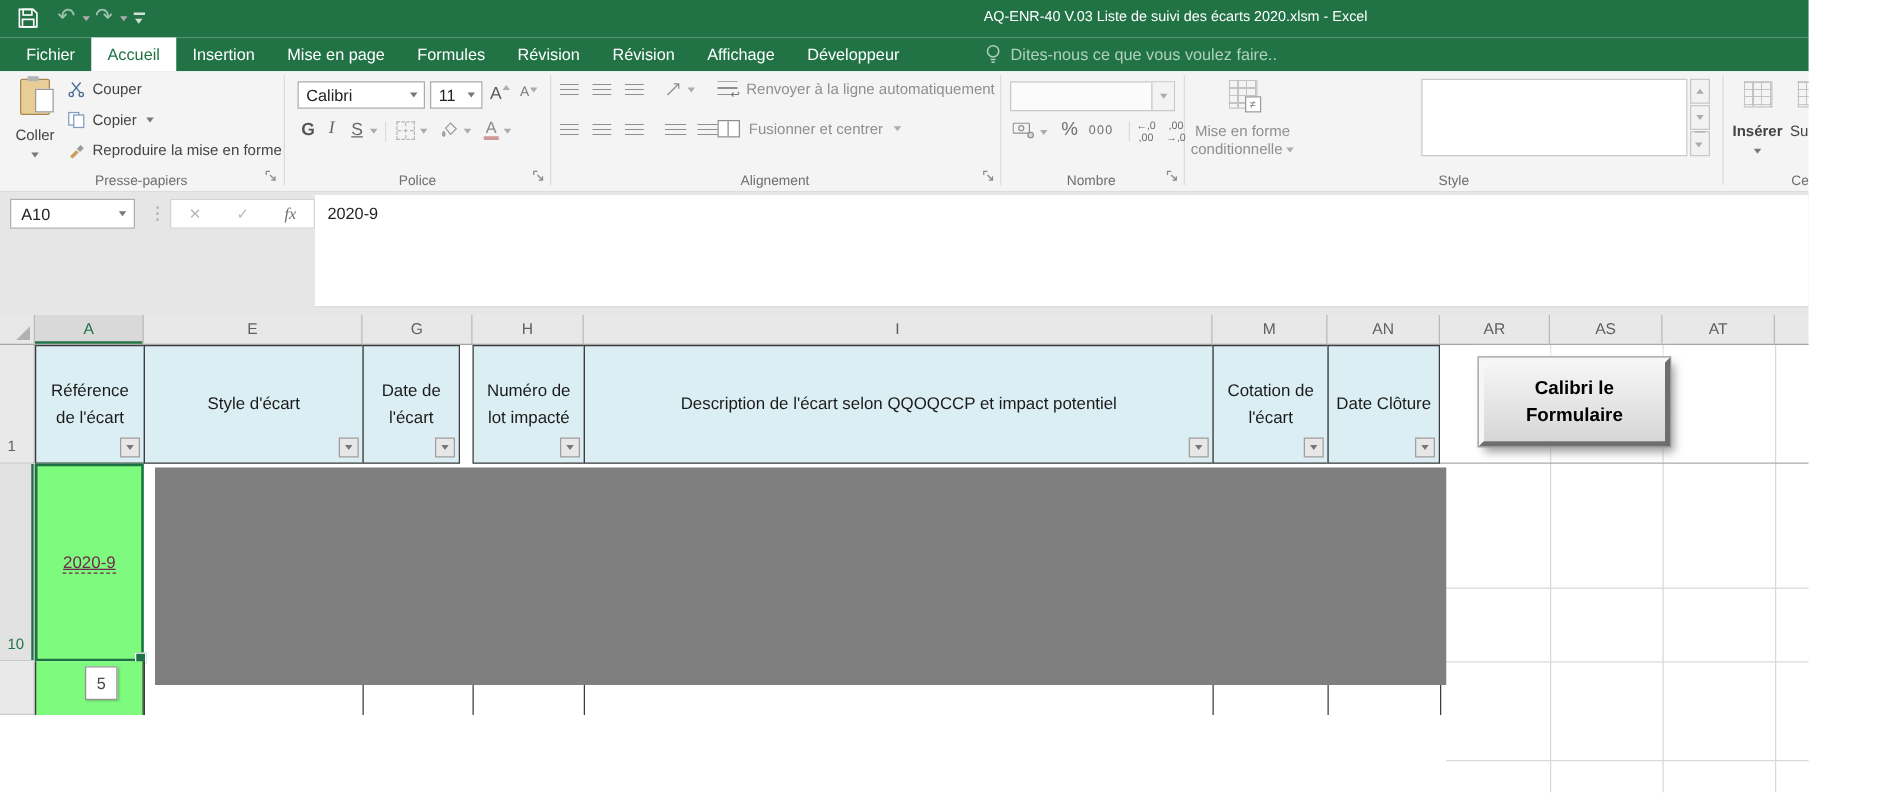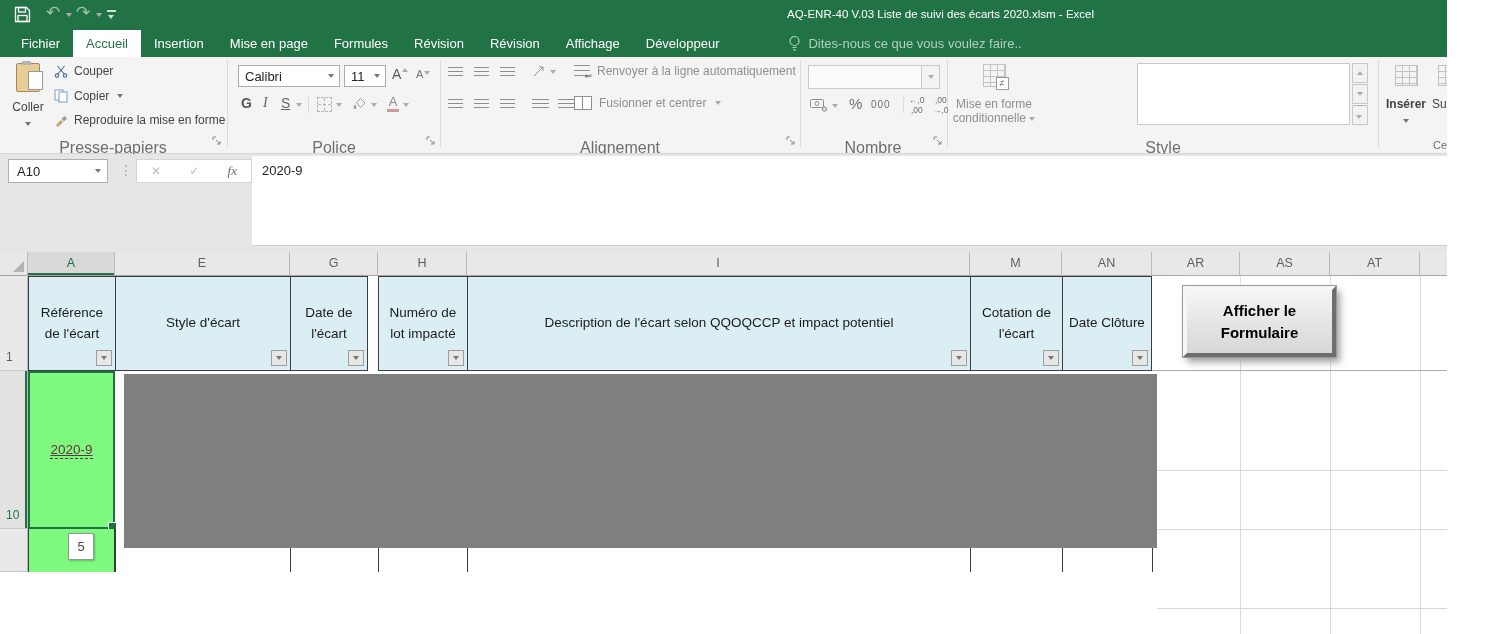--- a/index.html
+++ b/index.html
@@ -16,21 +16,21 @@
   
   .tabrow{left:0;top:30px;width:100%;height:27px;background:#217346;display:flex;align-items:stretch;padding-left:8px;box-sizing:border-box;}
   .tab{color:#fff;font-size:13px;line-height:27px;padding:0 13px;white-space:nowrap;cursor:default;}
   .tab.active{background:#fff;color:#217346;}
   .tellme{display:flex;align-items:center;margin-left:56px;color:#AFD0BE;font-size:13px;white-space:nowrap;}
   .tellme svg{margin-right:7px;}
 
   
   .ribbon{left:0;top:57px;width:100%;height:97px;background:#F4F4F4;border-bottom:1px solid #D5D5D5;box-sizing:border-box;}
   .rsep{top:60px;width:1px;height:88px;background:#DCDCDC;}
-  .glabel{top:139px;font-size:16px;color:#6E6E6E;transform:translateX(-50%);white-space:nowrap;}
+  .glabel{top:139px;font-size:11px;color:#6E6E6E;transform:translateX(-50%);white-space:nowrap;}
   .ritem-lbl{font-size:12px;color:#444;white-space:nowrap;}
   .ritem-lbl.dis{color:#8F8F8F;}
   .tri{display:inline-block;width:0;height:0;border-left:3.5px solid transparent;border-right:3.5px solid transparent;border-top:4px solid #777;vertical-align:middle;}
   .tri.light{border-top-color:#ACACAC;}
   .tri-up{display:inline-block;width:0;height:0;border-left:3.5px solid transparent;border-right:3.5px solid transparent;border-bottom:4px solid #ACACAC;}
   .combo{background:#fff;border:1px solid #ACACAC;box-sizing:border-box;font-size:13px;color:#222;display:flex;align-items:center;padding-left:6px;}
   .combo .tri{margin-left:auto;margin-right:5px;}
   .lnch svg{display:block;}
 
   .clipico{width:22px;height:27px;background:#E8CE96;border:1px solid #A8874C;border-radius:2px;position:relative;}
@@ -403,17 +403,17 @@
   <div class="abs cline" style="left:467px;"></div>
   <div class="abs cline" style="left:970px;"></div>
   <div class="abs cline" style="left:1062px;"></div>
   <div class="abs cline" style="left:1152px;"></div>
 
   
   <div class="abs overlay"></div>
 
   
   <div class="abs formbtn">
-    <span>Afficher le</span>
+    <span>Calibri le</span>
     <span>Formulaire</span>
   </div>
 
 </div>
 
 </body></html>

